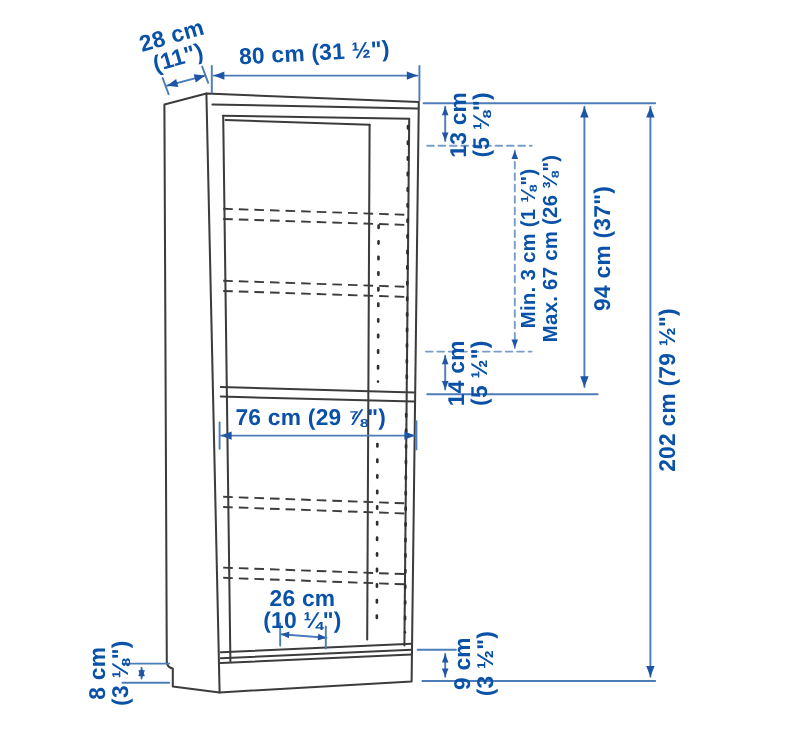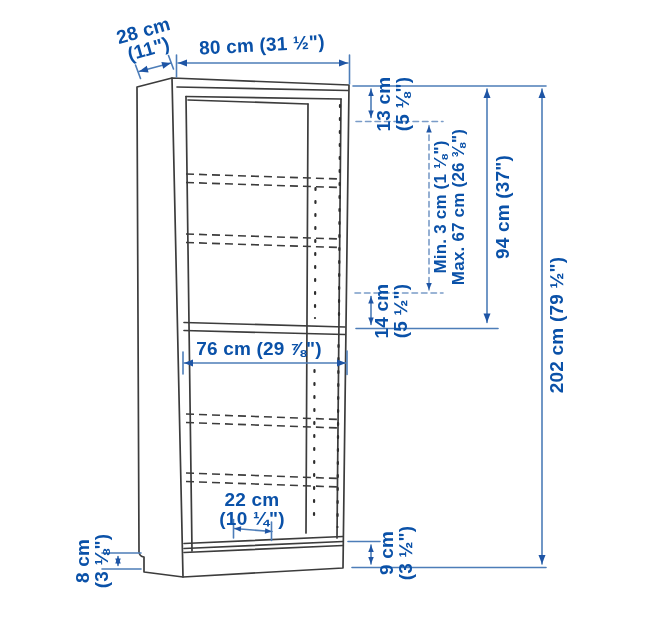--- a/index.html
+++ b/index.html
@@ -126,21 +126,21 @@
   <div class="lbl" style="left:391px;top:311px;--rot:-90deg">
     <div>14 cm</div>
     <div>(5 ½")</div>
   </div>
 
   <div class="lbl" style="left:259px;top:349px">
     <div>76 cm (29 ⅞")</div>
   </div>
 
   <div class="lbl" style="left:252px;top:509px">
-    <div>22 cm</div>
+    <div>26 cm</div>
     <div>(10 ¼")</div>
   </div>
 
   <div class="lbl" style="left:92px;top:561px;--rot:-90deg">
     <div>8 cm</div>
     <div>(3 ⅛")</div>
   </div>
 
   <div class="lbl" style="left:396px;top:553px;--rot:-90deg">
     <div>9 cm</div>

